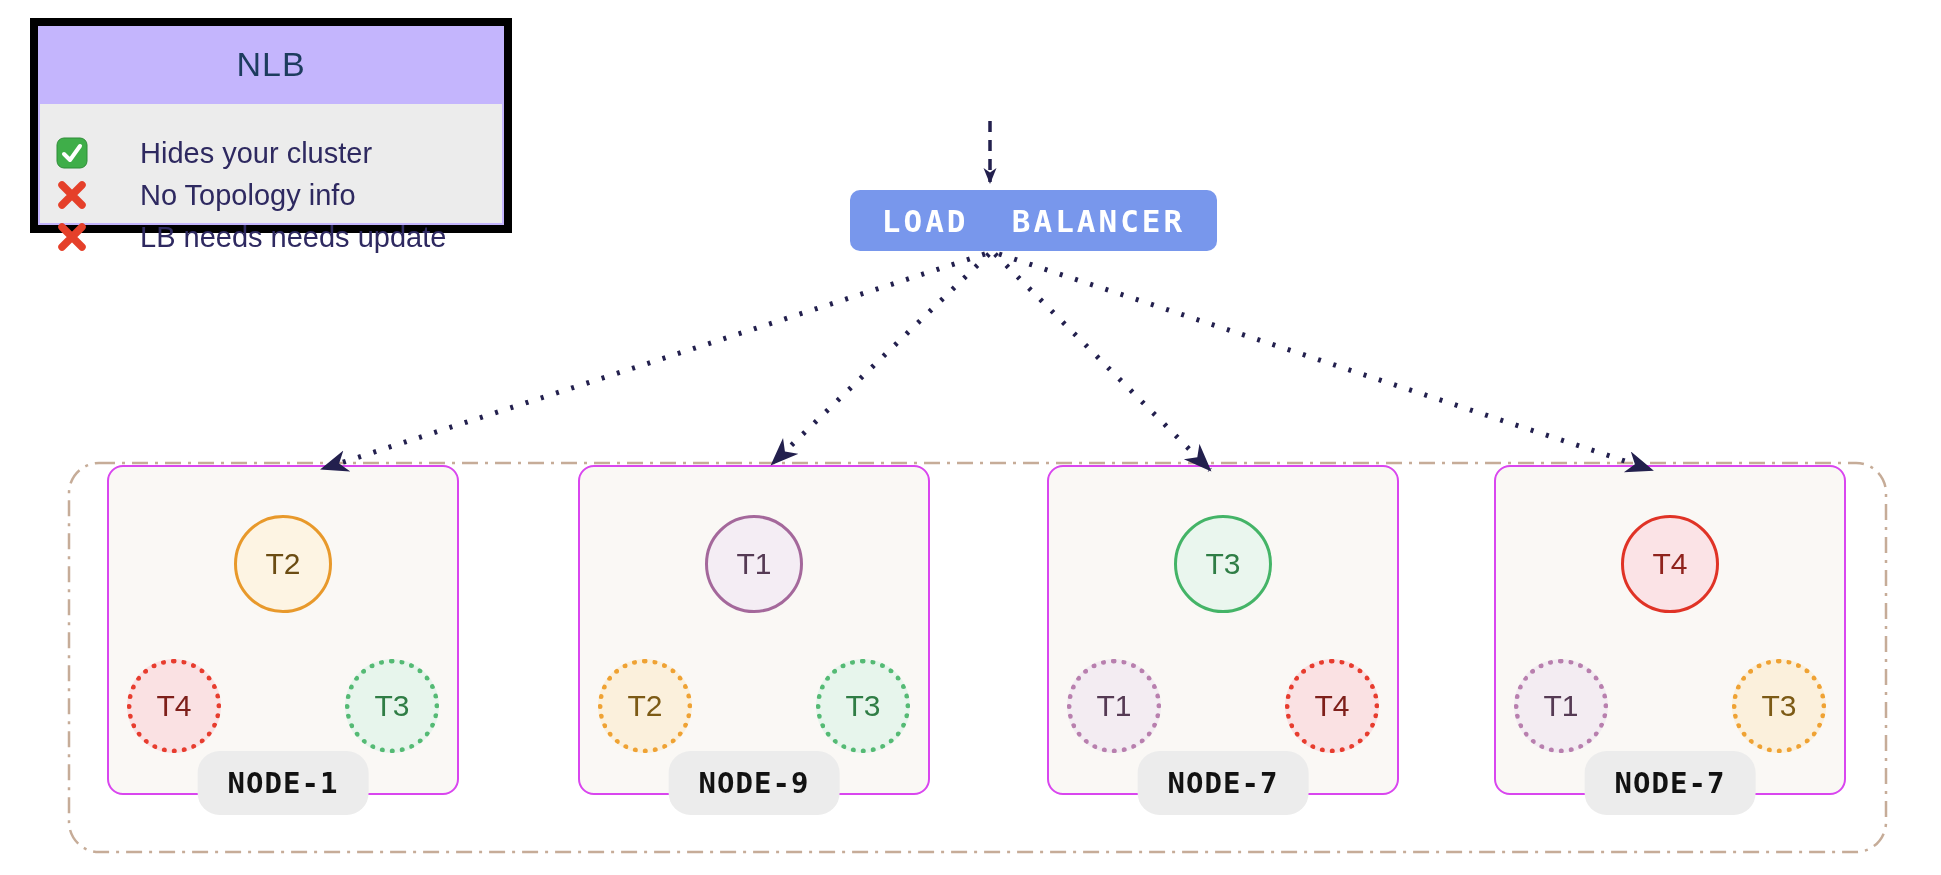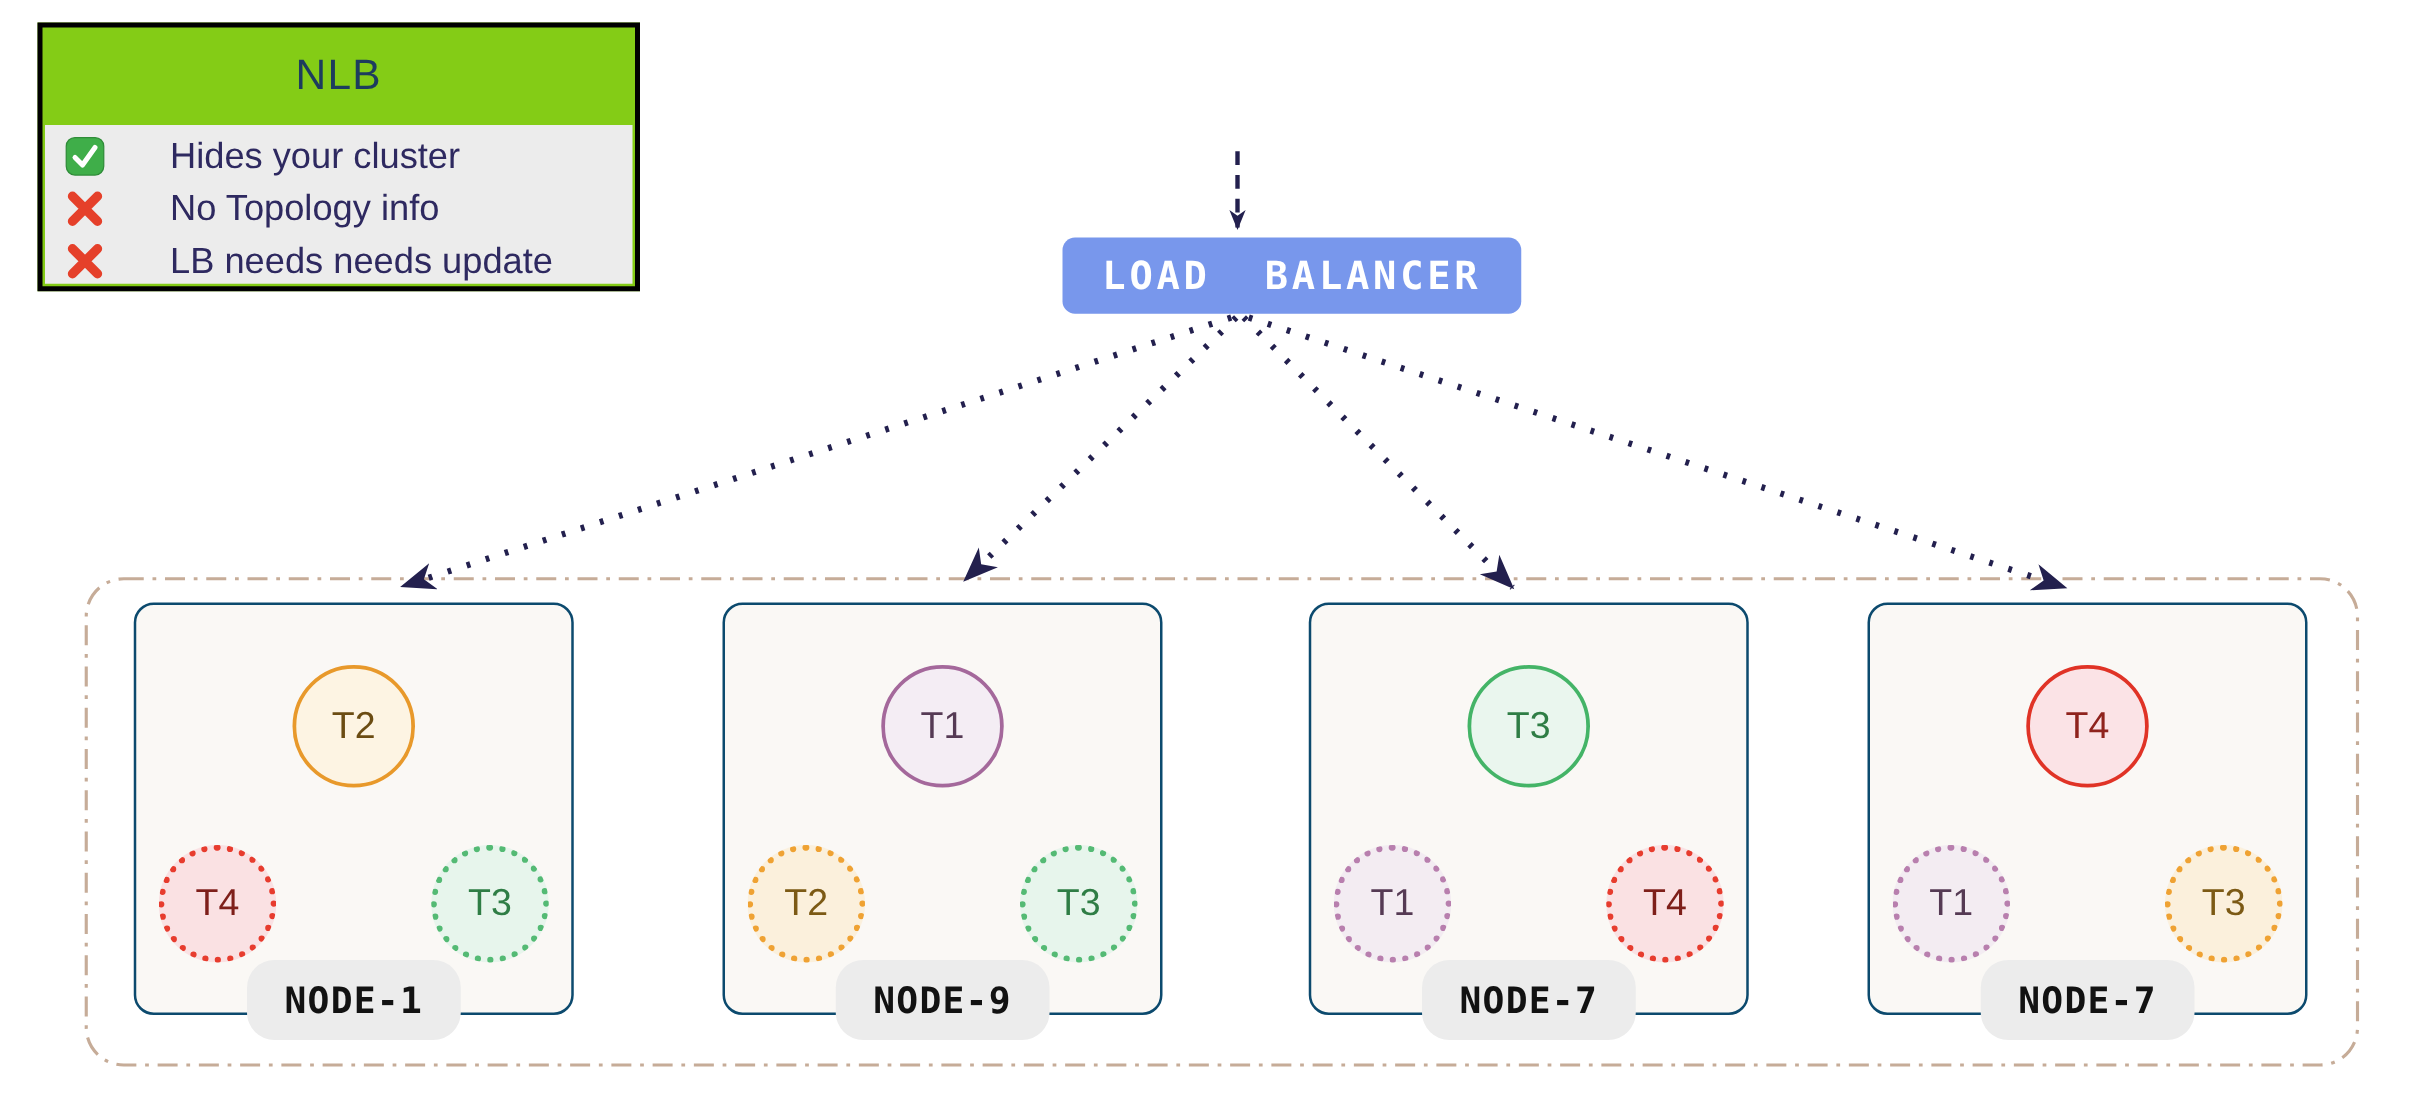--- a/index.html
+++ b/index.html
@@ -4,29 +4,29 @@
 <style>
   html,body{margin:0;padding:0;background:#ffffff;}
   #canvas{
     position:relative;width:1941px;height:875px;overflow:hidden;
     font-family:"Liberation Sans",sans-serif;background:#ffffff;
   }
 
   
   .legend{
     position:absolute;left:30px;top:18px;width:482px;height:215px;
-    background:#84cc16;border:4px solid #000000;box-sizing:border-box;
+    background:#c4b5fd;border:8px solid #000000;box-sizing:border-box;
   }
   .legend-title{
     height:76px;display:flex;align-items:center;justify-content:center;
     font-size:34px;font-weight:500;color:#1d3c5e;letter-spacing:1px;
   }
   .legend-body{
     position:absolute;left:2px;right:2px;bottom:2px;top:78px;
-    background:#ececec;padding:4px 0 0 16px;box-sizing:border-box;text-align:right;
+    background:#ececec;padding:28px 0 0 16px;box-sizing:border-box;text-align:right;
   }
   .legend-row{display:flex;align-items:center;height:42px;gap:52px;}
   .legend-row .txt{font-size:29px;color:#2e2960;white-space:nowrap;}
   .lg-icon{width:32px;height:32px;flex:0 0 32px;}
 
   
   .app-circle{
     position:absolute;left:933px;top:7px;width:110px;height:110px;border-radius:50%;
     background:#f0c172;display:flex;align-items:center;justify-content:center;
     font-family:"DejaVu Sans Mono",monospace;font-weight:bold;font-size:27px;color:#161616;
@@ -36,22 +36,22 @@
   
   .lb-box{
     position:absolute;left:808px;top:190px;width:367px;height:61px;border-radius:10px;
     background:#7897ec;display:flex;align-items:center;justify-content:center;
     font-family:"DejaVu Sans Mono",monospace;font-weight:bold;font-size:31px;color:#ffffff;
     letter-spacing:3px;white-space:pre;margin-left:42px;
   }
 
   
   .node{
-    position:absolute;top:482px;width:352px;height:330px;box-sizing:border-box;
-    background:#faf8f5;border:2px solid #0c4a6e;border-radius:16px;
+    position:absolute;top:465px;width:352px;height:330px;box-sizing:border-box;
+    background:#faf8f5;border:2px solid #d946ef;border-radius:16px;
   }
   .node-1{left:107px;} .node-2{left:578px;} .node-3{left:1047px;} .node-4{left:1494px;}
   .node-label{
     position:absolute;left:50%;bottom:-22px;transform:translateX(-50%);
     background:#ececec;border-radius:22px;padding:15px 30px;
     font-family:"DejaVu Sans Mono",monospace;font-weight:bold;font-size:29px;color:#121212;
     letter-spacing:1px;white-space:nowrap;
   }
   .pod{
     position:absolute;border-radius:50%;display:flex;align-items:center;justify-content:center;

